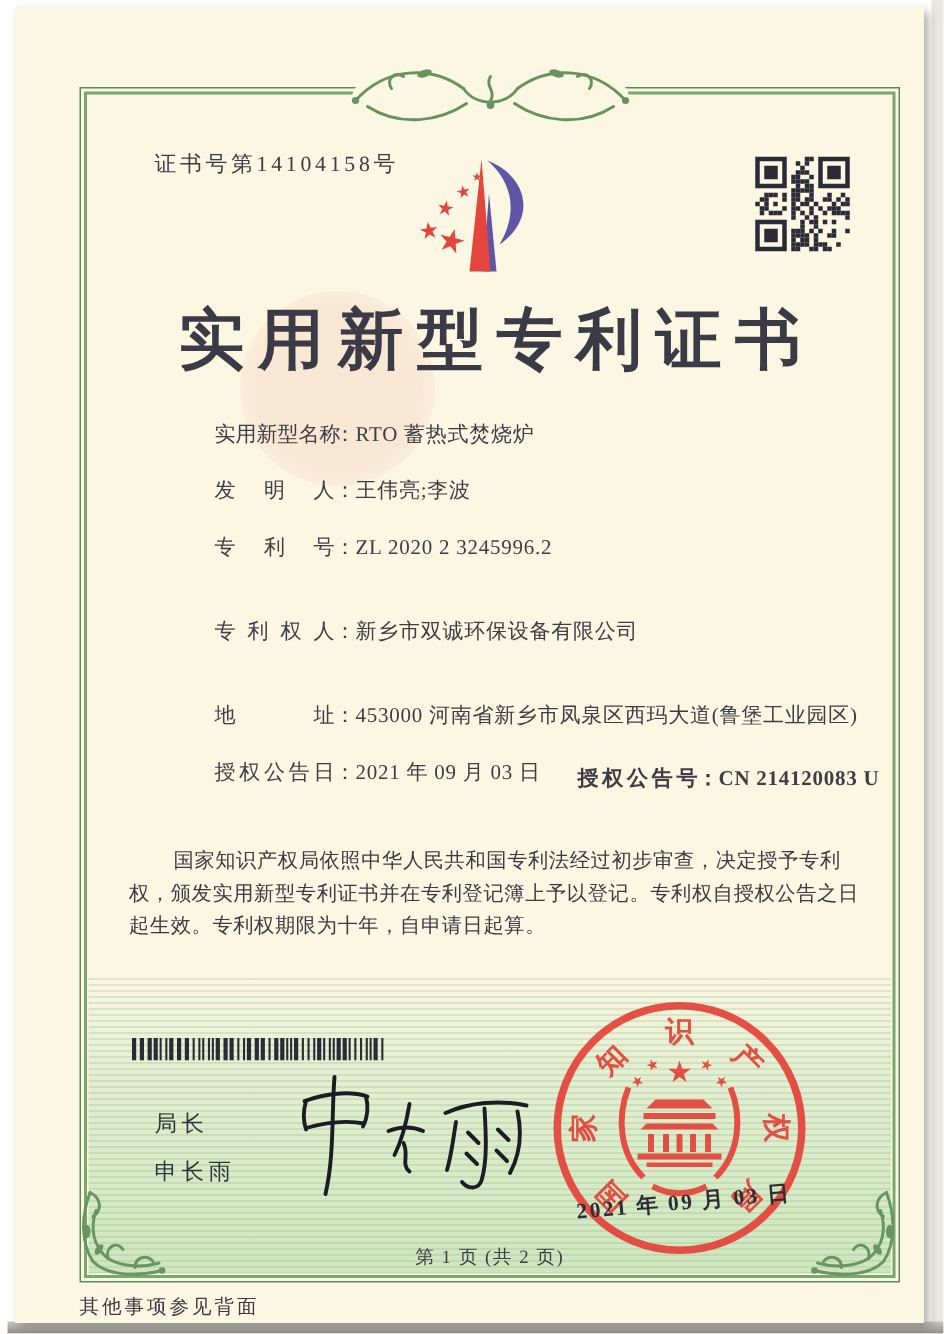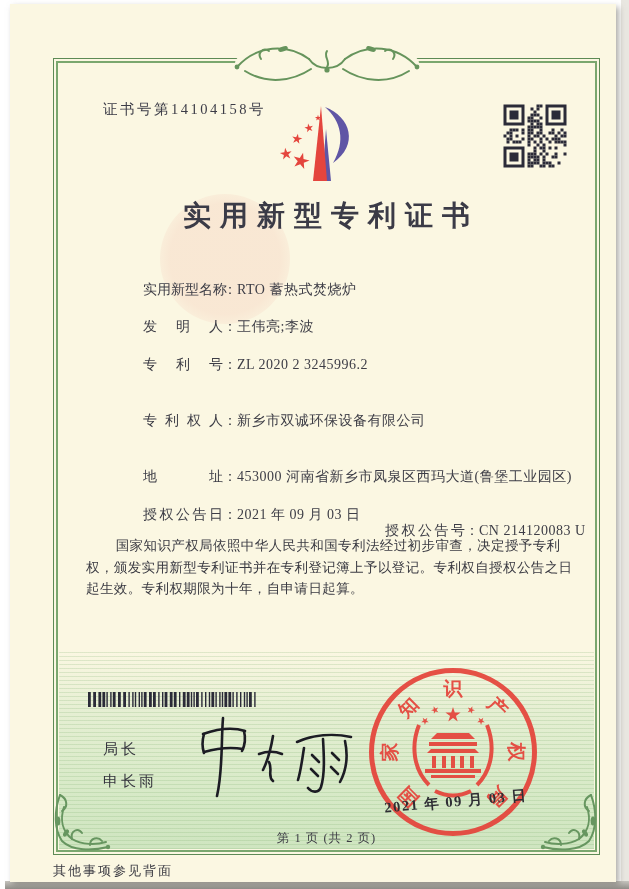--- a/index.html
+++ b/index.html
@@ -39,33 +39,33 @@
 
   .cert-no {
     position:absolute; left:93px; top:96px; font-size:14.5px; letter-spacing:2.5px;
     color:#3c3c47;
   }
   .logo { position:absolute; left:261px; top:97px; width:104px; height:90px; }
   .qr { position:absolute; left:492px; top:99px; width:66px; height:66px; }
 
   .title {
     position:absolute; left:43px; top:193px; width:547px; text-align:center;
-    font-size:28px; font-weight:600; letter-spacing:9px; color:#3b3b47;
+    font-size:44px; font-weight:600; letter-spacing:9px; color:#3b3b47;
     text-indent:9px;
   }
 
   .frow { position:absolute; left:93px; height:20px; font-size:14px; color:#3d3d46; white-space:nowrap; }
   .flabel { display:inline-block; width:80px; text-align:justify; text-align-last:justify; vertical-align:top;margin-left:40px; }
   .fcolon { display:inline-block; width:14px; }
   .fvalue { letter-spacing:.5px; }
-  .fgroup2 { position:absolute; left:242px; top:16px; white-space:nowrap; }
+  .fgroup2 { position:absolute; left:242px; top:4px; white-space:nowrap;font-weight:bold; }
 
   .paras { position:absolute; left:76px; top:531px; width:494px; font-size:13.5px;
     line-height:21.5px; color:#3a3a42; letter-spacing:.4px; }
-  .paras p { text-indent:2.2em; }
+  .paras p { text-indent:2.2em;margin-top:28px; }
 
   .barcode { position:absolute; left:78px; top:688px; width:168px; height:15px; }
 
   .signer { position:absolute; left:93px; color:#33333c; font-size:15px; letter-spacing:3px;
     font-family:"Liberation Sans","DejaVu Sans",sans-serif; }
   .signer-title { top:736px; }
   .signer-name  { top:768px; }
   .signature { position:absolute; left:175px; top:706px; width:180px; height:90px; }
 
   .seal {

